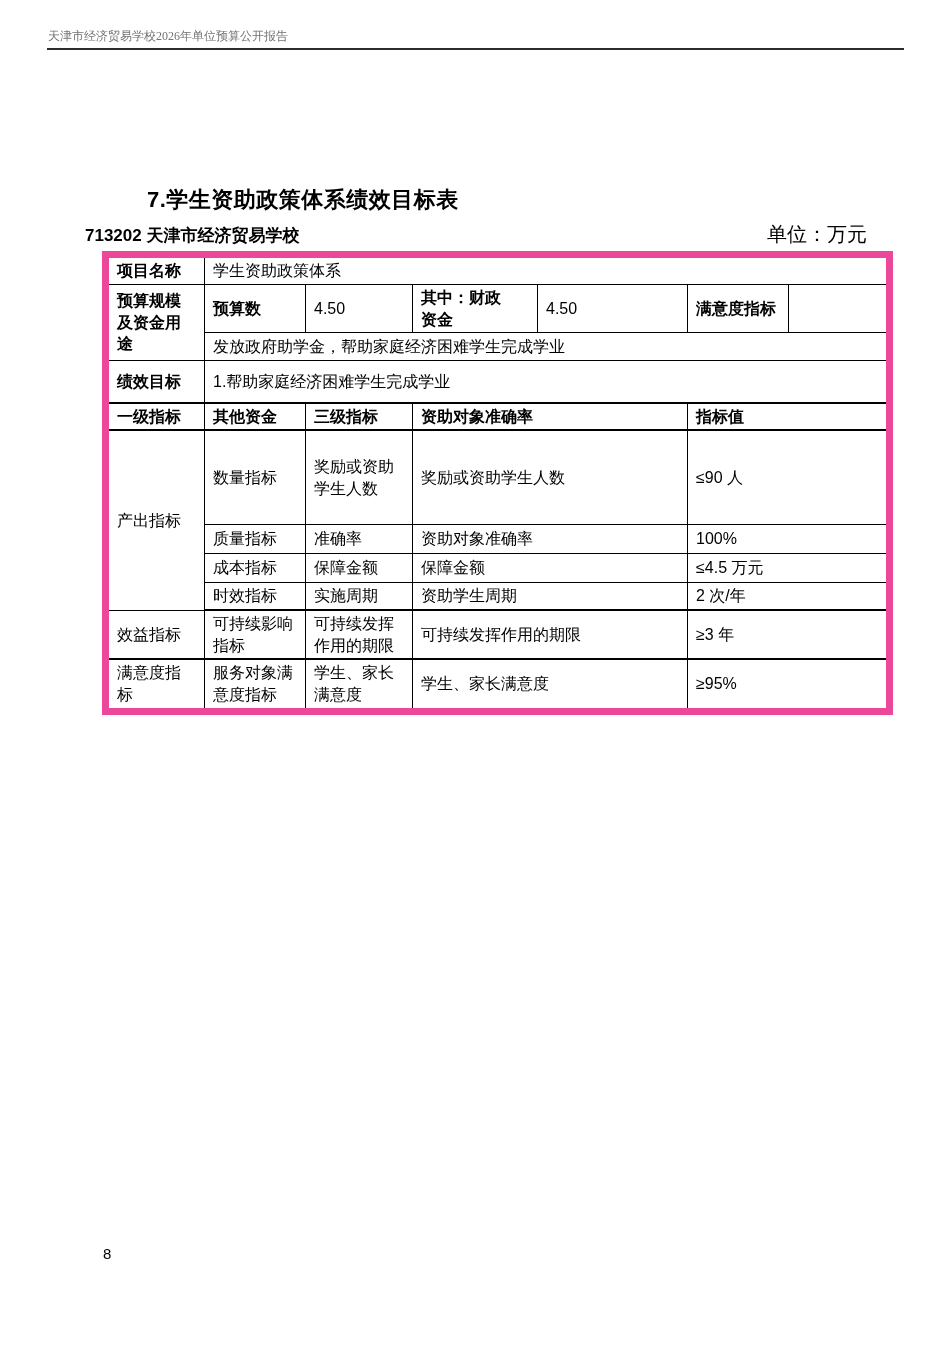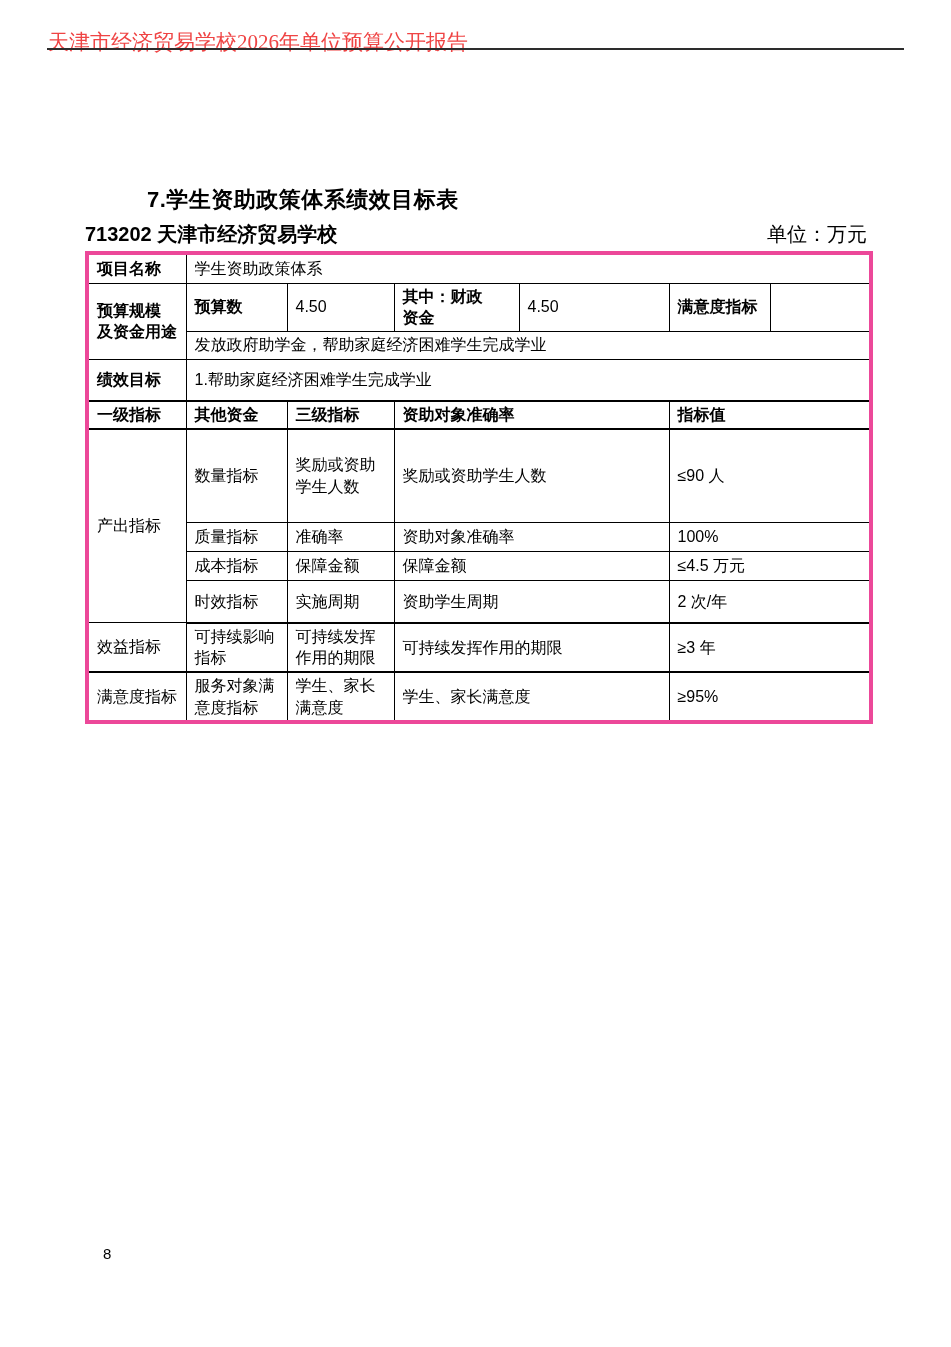--- a/index.html
+++ b/index.html
@@ -11,22 +11,22 @@
     background: #ffffff;
     font-family: "Liberation Sans", sans-serif;
     color: #000;
     overflow: hidden;
   }
   .report-header {
     position: absolute;
     left: 48px;
     top: 28px;
     font-family: "Liberation Serif", "DejaVu Serif", serif;
-    font-size: 21px;
-    color: #ef4444;
+    font-size: 12px;
+    color: #737373;
     white-space: nowrap;
   }
   .header-rule {
     position: absolute;
     left: 47px;
     top: 48px;
     width: 857px;
     height: 2px;
     background: #2d2d2d;
   }
@@ -41,31 +41,31 @@
   }
   .org-row {
     position: absolute;
     left: 85px;
     top: 221px;
     width: 784px;
     display: flex;
     justify-content: space-between;
     align-items: baseline;
   }
-  .org-name { font-size: 20px; font-weight: 700; }
+  .org-name { font-size: 17px; font-weight: 700; }
   .unit-label { font-size: 20px; font-weight: 400; padding-right: 2px; }
 
   table.perf {
     position: absolute;
-    left: 85px;
+    left: 102px;
     top: 251px;
     width: 784px;
     border-collapse: collapse;
     table-layout: fixed;
-    border: 4px solid #ec4899;
+    border: 7px solid #ec4899;
   }
   table.perf td {
     border: 1px solid #000;
     font-size: 16px;
     line-height: 1.35;
     padding: 2px 8px;
     vertical-align: middle;
     text-align: left;
     color: #000;
     overflow: hidden;
@@ -151,21 +151,21 @@
         <td>准确率</td>
         <td colspan="2">资助对象准确率</td>
         <td colspan="2">100%</td>
       </tr>
       <tr style="height:29px">
         <td>成本指标</td>
         <td>保障金额</td>
         <td colspan="2">保障金额</td>
         <td colspan="2">≤4.5 万元</td>
       </tr>
-      <tr class="bb2" style="height:42px">
+      <tr class="bb2" style="height:28px">
         <td>时效指标</td>
         <td>实施周期</td>
         <td colspan="2">资助学生周期</td>
         <td colspan="2">2 次/年</td>
       </tr>
       <tr class="bb2" style="height:47px">
         <td class="c">效益指标</td>
         <td>可持续影响指标</td>
         <td>可持续发挥作用的期限</td>
         <td colspan="2">可持续发挥作用的期限</td>

